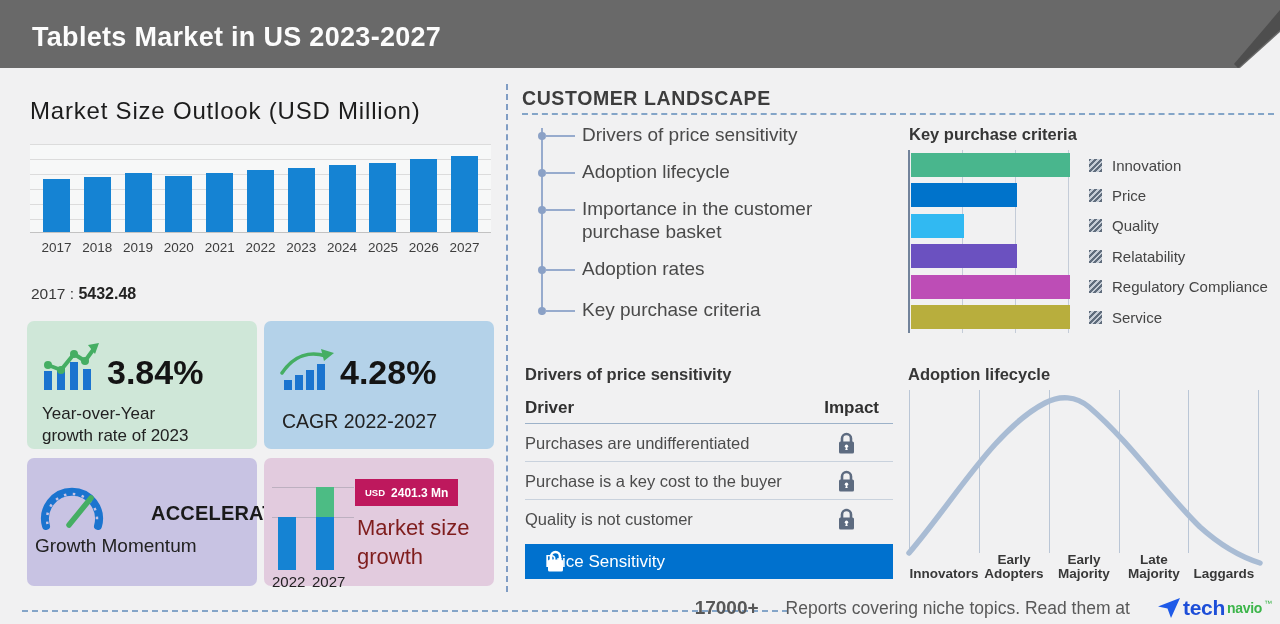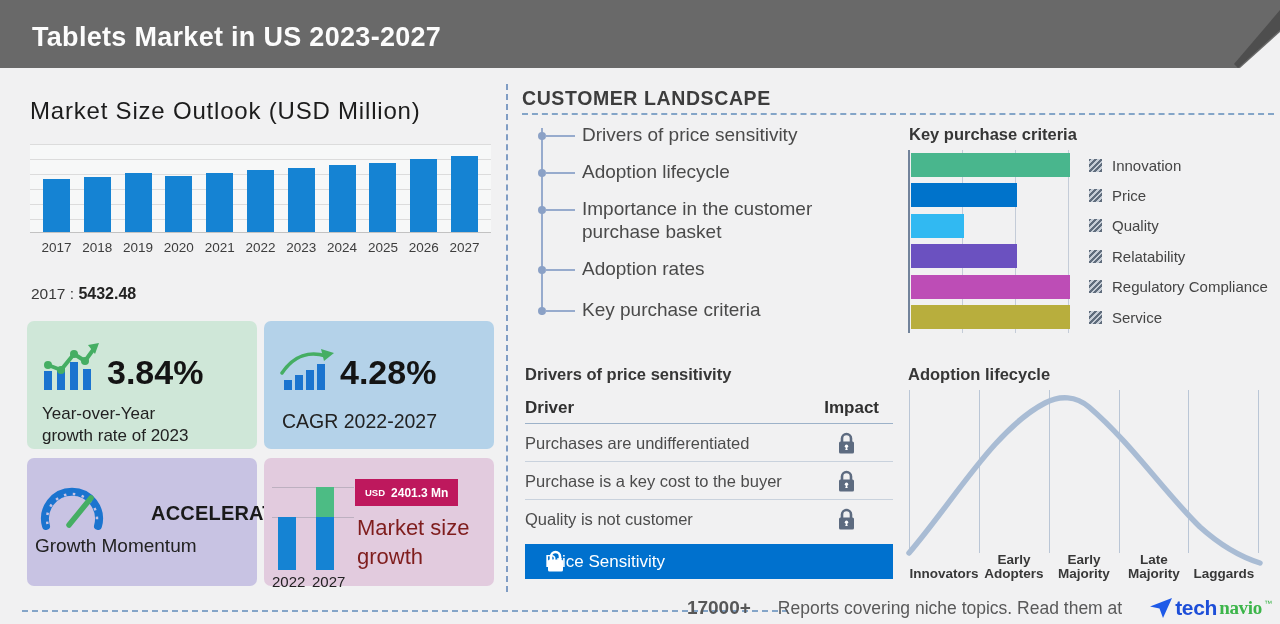--- a/index.html
+++ b/index.html
@@ -80,21 +80,21 @@
   .al-labels { position:absolute; left:909px; top:542px; width:350px; height:40px; display:flex; }
   .al-cell { width:70px; display:flex; align-items:flex-end; justify-content:center; text-align:center; font-size:13.5px; font-weight:700; color:#383838; line-height:1.08; }
 
   
   .footer-line { position:absolute; left:22px; top:610px; width:766px; }
   .footer { position:absolute; right:8px; top:592px; height:32px; display:flex; align-items:center; gap:27px; }
   .foot-count { font-size:19px; font-weight:700; color:#575757; }
   .foot-text { font-size:17.5px; color:#595959; }
   .logo { display:flex; align-items:center; gap:2px; }
   .logo .tech { font-size:21px; font-weight:700; color:#1d4ed8; letter-spacing:-.3px; }
-  .logo .navio { font-size:19px; font-weight:700; color:#3cb54a; letter-spacing:-.3px;font-family:Liberation Serif, serif; }
+  .logo .navio { font-size:14px; font-weight:700; color:#3cb54a; letter-spacing:-.3px; }
   .logo .tm { font-size:8px; color:#3cb54a; align-self:flex-start; margin-top:3px; }
 </style>
 </head>
 <body>
 
 <div class="page">
 
   <div class="header">
     <div class="header-title">Tablets Market in US 2023-2027</div>
     <svg class="fold" width="46" height="68" viewBox="0 0 46 68">

